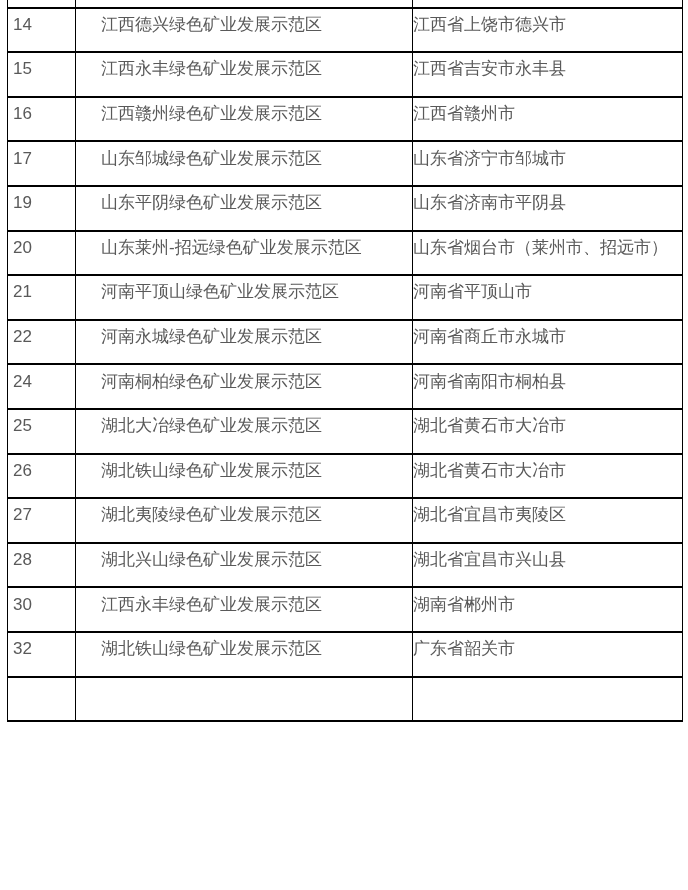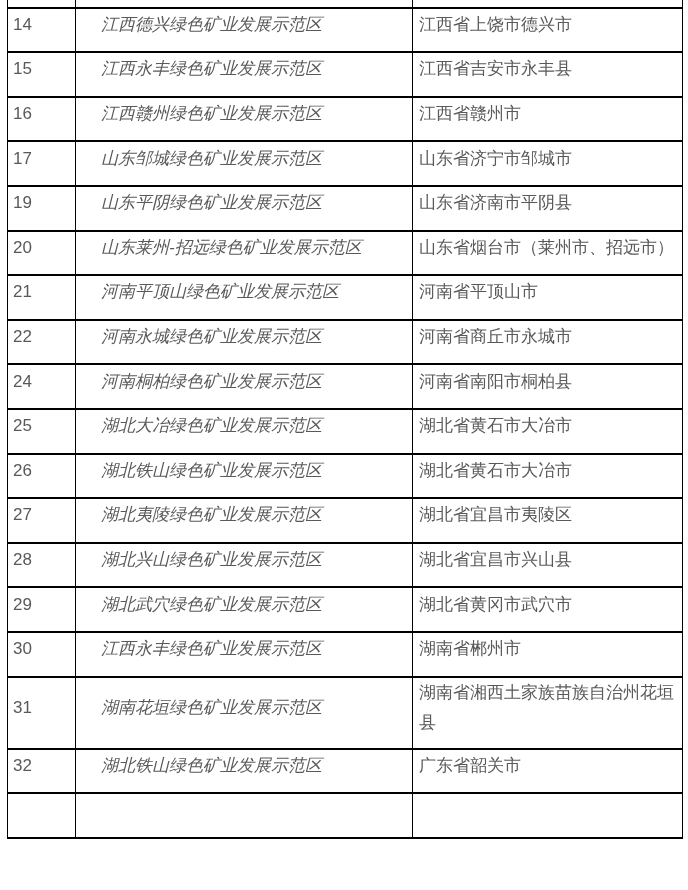--- a/index.html
+++ b/index.html
@@ -32,22 +32,22 @@
     font-size: 17px;
     color: #595959;
     line-height: 30px;
     height: 32.6px;
     vertical-align: middle;
     padding: 0 4px 10px 6px;
     word-break: break-all;
     background: #ffffff;
   }
   td.col-num  { padding-left: 5px; margin-top: 21px; }
-  td.col-name { padding-left: 25px; font-style: italic; }
-  td.col-loc  { padding-left: 6px; }
+  td.col-name { padding-left: 25px; }
+  td.col-loc  { padding-left: 0; }
   tr.filler td { border-top-width: 2px; }
 </style>
 </head>
 <body>
 
 <div class="screen">
   <table class="zone-table">
     <colgroup>
       <col class="c1">
       <col class="c2">
@@ -118,33 +118,23 @@
     <td class="col-num">27</td>
     <td class="col-name">湖北夷陵绿色矿业发展示范区</td>
     <td class="col-loc">湖北省宜昌市夷陵区</td>
   </tr>
         <tr>
     <td class="col-num">28</td>
     <td class="col-name">湖北兴山绿色矿业发展示范区</td>
     <td class="col-loc">湖北省宜昌市兴山县</td>
   </tr>
         <tr>
-    <td class="col-num">29</td>
-    <td class="col-name">湖北武穴绿色矿业发展示范区</td>
-    <td class="col-loc">湖北省黄冈市武穴市</td>
-  </tr>
-        <tr>
     <td class="col-num">30</td>
     <td class="col-name">江西永丰绿色矿业发展示范区</td>
     <td class="col-loc">湖南省郴州市</td>
-  </tr>
-        <tr>
-    <td class="col-num">31</td>
-    <td class="col-name">湖南花垣绿色矿业发展示范区</td>
-    <td class="col-loc">湖南省湘西土家族苗族自治州花垣县</td>
   </tr>
         <tr>
     <td class="col-num">32</td>
     <td class="col-name">湖北铁山绿色矿业发展示范区</td>
     <td class="col-loc">广东省韶关市</td>
   </tr>
         <tr class="filler">
     <td class="col-num"></td>
     <td class="col-name"></td>
     <td class="col-loc"></td>

